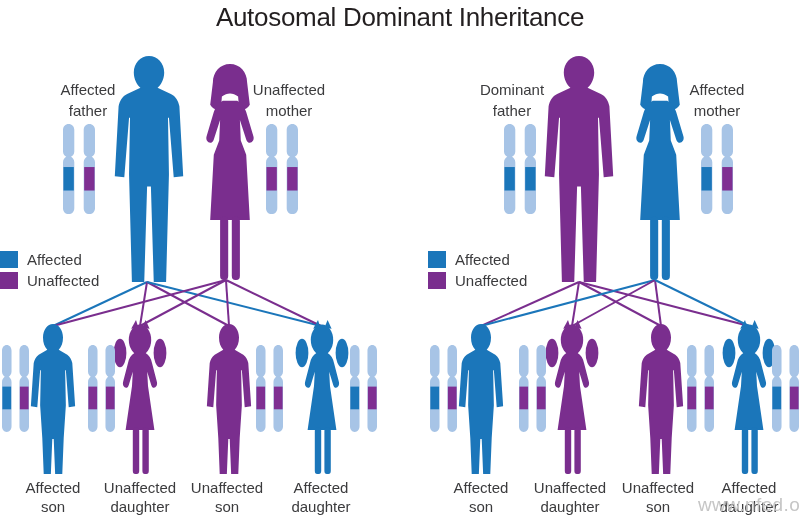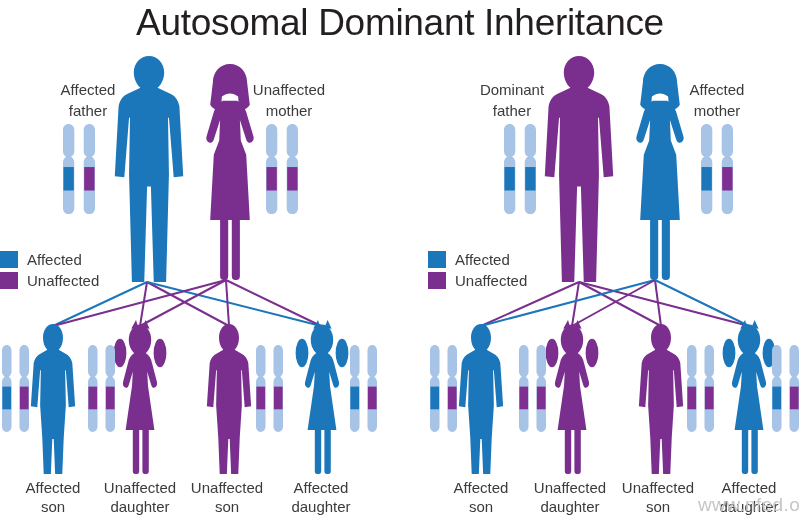--- a/index.html
+++ b/index.html
@@ -1,20 +1,20 @@
 <!DOCTYPE html>
 <html><head>
 <meta charset="utf-8">
 <style>
   html,body{margin:0;padding:0;background:#fff;}
   .canvas{position:relative;width:800px;height:518px;background:#ffffff;overflow:hidden;
           font-family:"Liberation Sans",sans-serif;}
   #scene{position:absolute;left:0;top:0;}
   .title{position:absolute;left:0;top:2px;width:100%;text-align:center;
-         font-size:37px;color:#231f20;letter-spacing:-0.3px;}
+         font-size:26px;color:#231f20;letter-spacing:-0.3px;}
   .plabel{position:absolute;text-align:center;font-size:15px;line-height:21px;color:#3b3b3d;}
   .clabel{position:absolute;text-align:center;font-size:15px;line-height:19px;color:#3b3b3d;top:478px;}
   .legend{position:absolute;top:250px;font-size:15px;color:#3b3b3d;}
   .lg-row{display:flex;align-items:center;height:19px;margin-bottom:2px;}
   .swatch{width:18px;height:17px;display:inline-block;margin-right:9px;flex:0 0 18px;}
   .watermark{position:absolute;left:698px;top:494px;font-size:19px;color:#c6c6c6;letter-spacing:0.4px;}
 </style>
 </head>
 <body>
 

